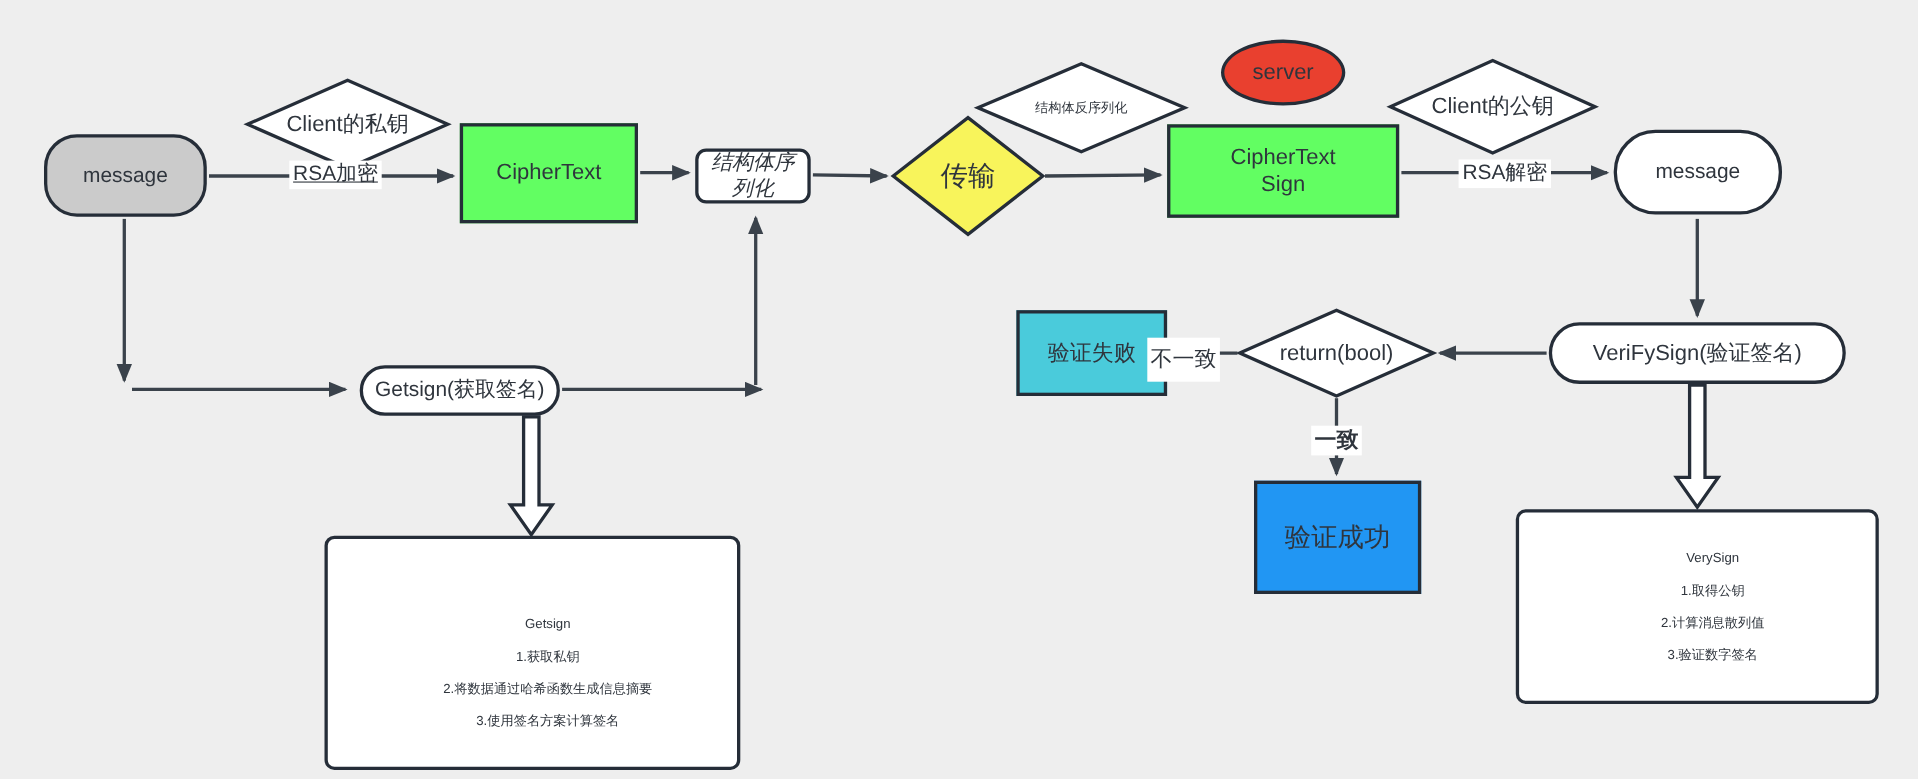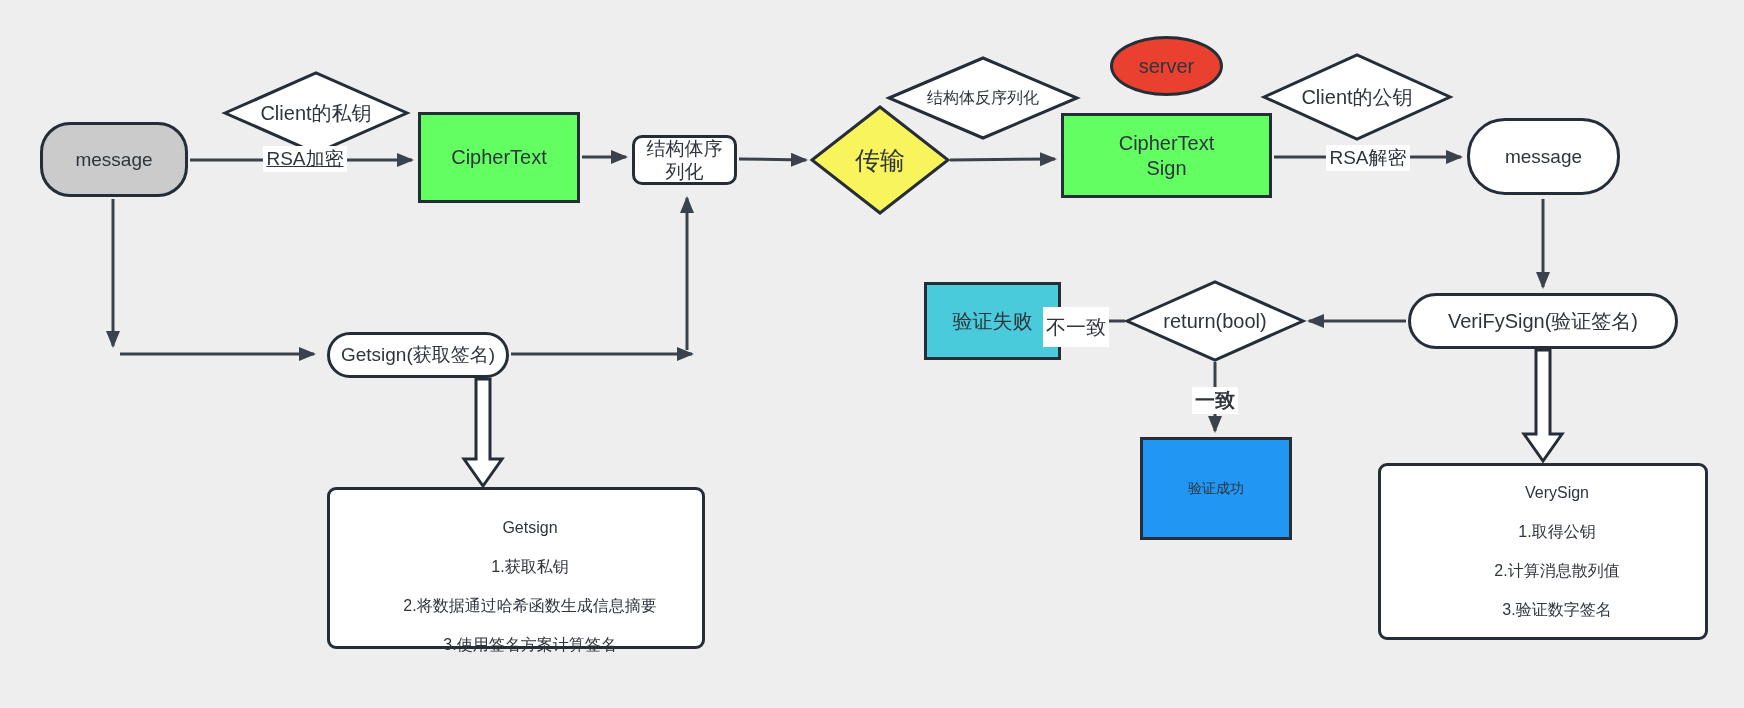--- a/index.html
+++ b/index.html
@@ -32,21 +32,21 @@
     color:var(--text,#2f353d);
     white-space:pre-line;
     line-height:1.22;
   }
   .chip{background:var(--white,#ffffff);}
   .ellipse{border-radius:50%;}
   .detail{
     background:var(--white,#ffffff);
     border-radius:9px;
     flex-direction:column;
-    font-size:16px;
+    font-size:12px;
     padding-left:28px;
   }
   .detail .dline{white-space:nowrap;}
 </style>
 </head>
 <body>
 
 <div id="canvas">
 
   <svg id="connector-layer" width="1744" height="708" viewBox="0 0 1744 708">
@@ -81,48 +81,48 @@
     <path d="M476,379 L476,459 L464,459 L483,486 L502,459 L490,459 L490,379 Z" style="fill:var(--white,#fff);stroke:var(--shape-border,#252d38);stroke-width:3;stroke-linejoin:miter;"></path>
     <path d="M1536,350 L1536,434 L1524,434 L1543,461 L1562,434 L1550,434 L1550,350 Z" style="fill:var(--white,#fff);stroke:var(--shape-border,#252d38);stroke-width:3;stroke-linejoin:miter;"></path>
   </svg>
 
   <div class="node ellipse" style="left:1110px;top:36px;width:113px;height:60px;background:var(--red,#e9402f);font-size:20px;">server</div>
 
   <div class="node" style="left:40px;top:122px;width:148px;height:75px;border-radius:30px;background:var(--gray,#cbcbcb);font-size:19px;">message</div>
 
   <div class="node" style="left:418px;top:112px;width:162px;height:91px;background:var(--green,#62fe62);font-size:20px;">CipherText</div>
 
-  <div class="node" style="left:632px;top:135px;width:105px;height:50px;border-radius:10px;background:var(--white,#fff);font-size:19px;">结构体序
+  <div class="node" style="left:632px;top:135px;width:105px;height:50px;border-radius:10px;background:var(--white,#fff);font-size:19px;font-style:italic;">结构体序
 列化</div>
 
   <div class="node" style="left:1061px;top:113px;width:211px;height:85px;background:var(--green,#62fe62);font-size:20px;">CipherText
 Sign</div>
 
   <div class="node" style="left:1467px;top:118px;width:153px;height:77px;border-radius:38px;background:var(--white,#fff);font-size:19px;">message</div>
 
   <div class="node" style="left:1408px;top:293px;width:270px;height:56px;border-radius:28px;background:var(--white,#fff);font-size:20px;">VeriFySign(验证签名)</div>
 
   <div class="node" style="left:924px;top:282px;width:137px;height:78px;background:var(--cyan,#4acbdb);font-size:20px;">验证失败</div>
 
-  <div class="node" style="left:1140px;top:437px;width:152px;height:103px;background:var(--blue,#2196f3);font-size:14px;">验证成功</div>
+  <div class="node" style="left:1140px;top:437px;width:152px;height:103px;background:var(--blue,#2196f3);font-size:24px;">验证成功</div>
 
   <div class="node" style="left:327px;top:332px;width:182px;height:46px;border-radius:23px;background:var(--white,#fff);font-size:19px;">Getsign(获取签名)</div>
 
   <div class="label" style="left:216px;top:95px;width:200px;height:36px;font-size:20px;">Client的私钥</div>
   <div class="label" style="left:840px;top:142px;width:80px;height:36px;font-size:25px;">传输</div>
-  <div class="label" style="left:893px;top:80px;width:180px;height:36px;font-size:16px;">结构体反序列化</div>
+  <div class="label" style="left:893px;top:80px;width:180px;height:36px;font-size:12px;">结构体反序列化</div>
   <div class="label" style="left:1267px;top:79px;width:180px;height:36px;font-size:20px;">Client的公钥</div>
   <div class="label" style="left:1135px;top:303px;width:160px;height:36px;font-size:20px;">return(bool)</div>
 
   <div class="label chip" style="left:263px;top:146px;width:84px;height:26px;font-size:19px;text-decoration:underline;">RSA加密</div>
   <div class="label chip" style="left:1326px;top:145px;width:84px;height:26px;font-size:19px;">RSA解密</div>
   <div class="label chip" style="left:1043px;top:307px;width:66px;height:40px;font-size:20px;">不一致</div>
   <div class="label chip" style="left:1192px;top:387px;width:46px;height:27px;font-size:20px;font-weight:bold;">一致</div>
 
-  <div class="node detail" style="left:295px;top:487px;width:378px;height:162px;margin-left:32px;">
+  <div class="node detail" style="left:295px;top:487px;width:378px;height:213px;">
     <div style="transform:translateY(18px);">
       <div class="dline">Getsign</div>
       <div class="dline">1.获取私钥</div>
       <div class="dline">2.将数据通过哈希函数生成信息摘要</div>
       <div class="dline">3.使用签名方案计算签名</div>
     </div>
   </div>
 
   <div class="node detail" style="left:1378px;top:463px;width:330px;height:177px;">
     <div>

